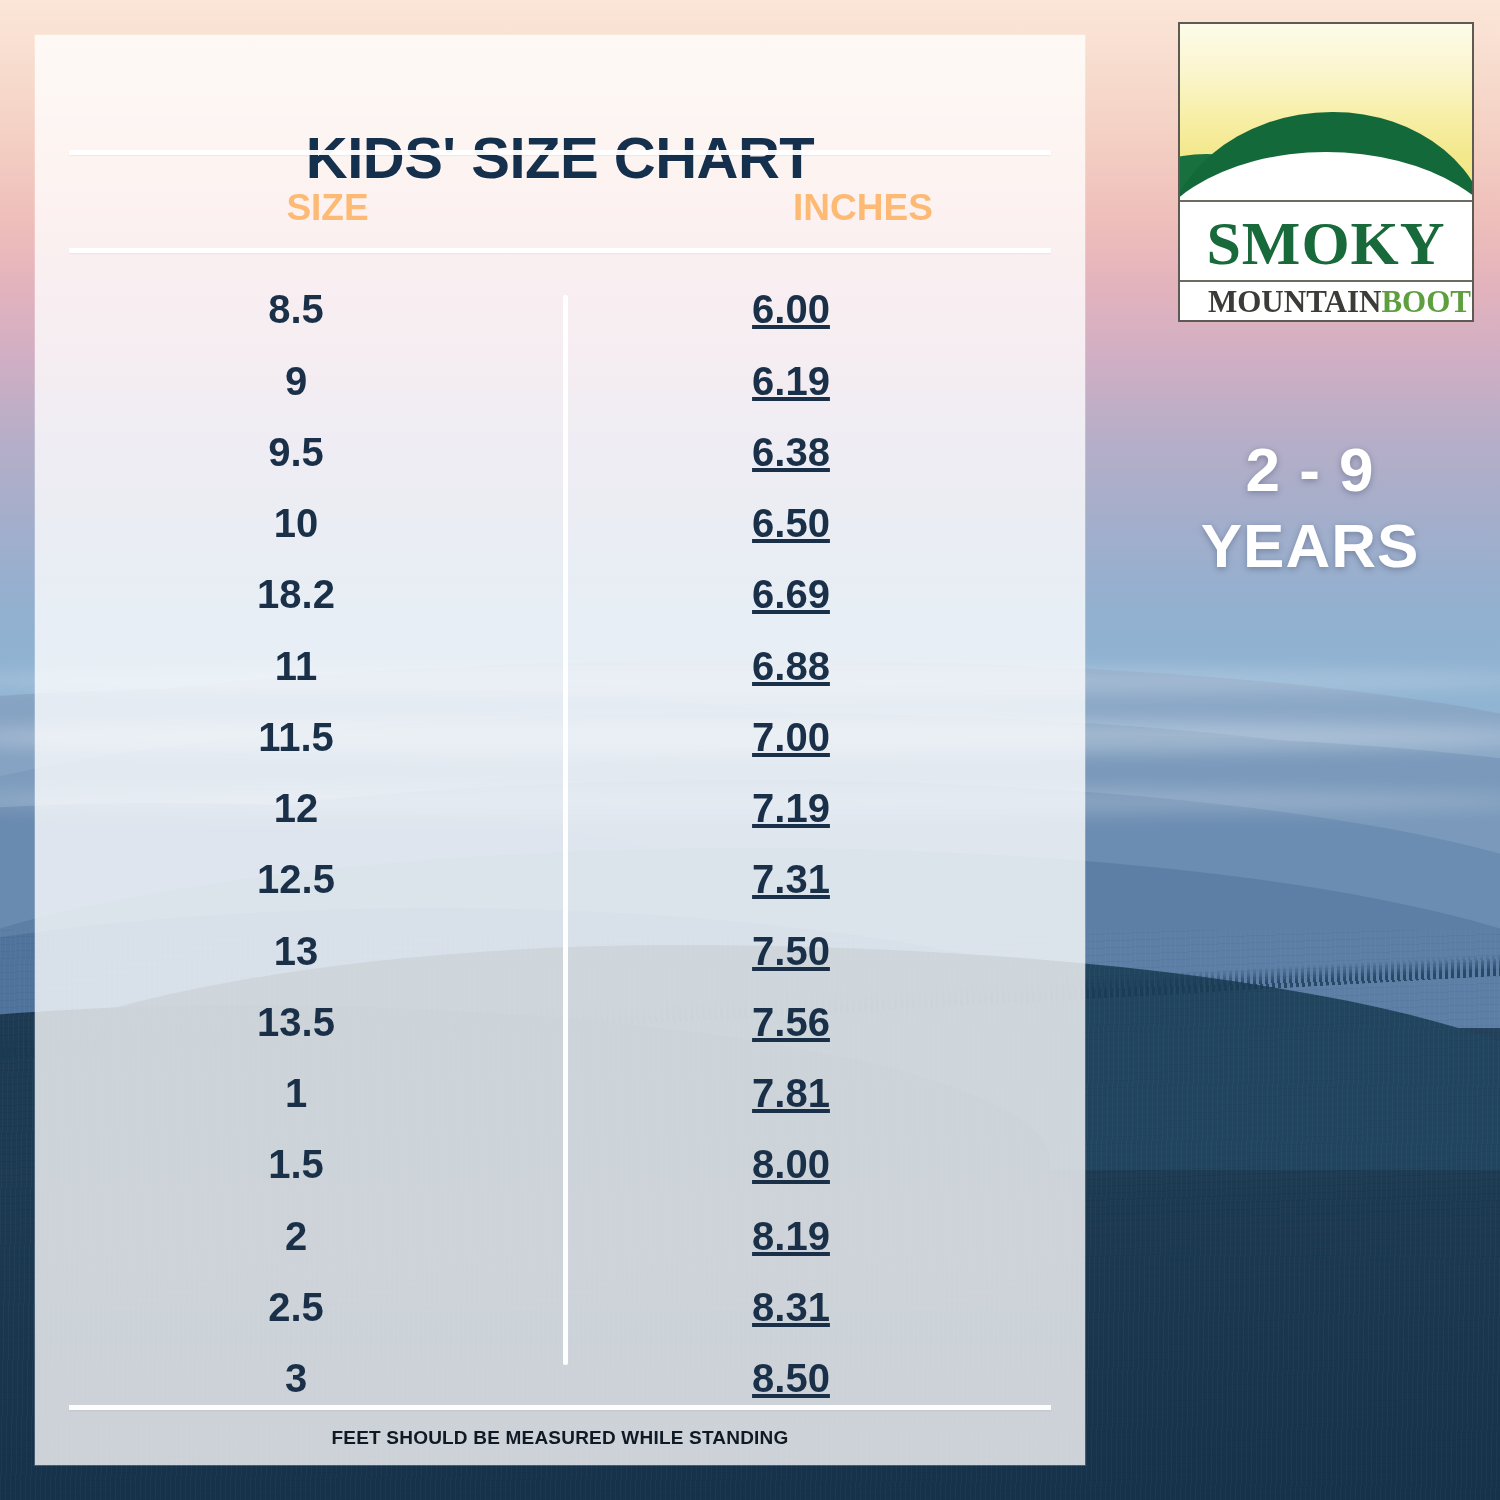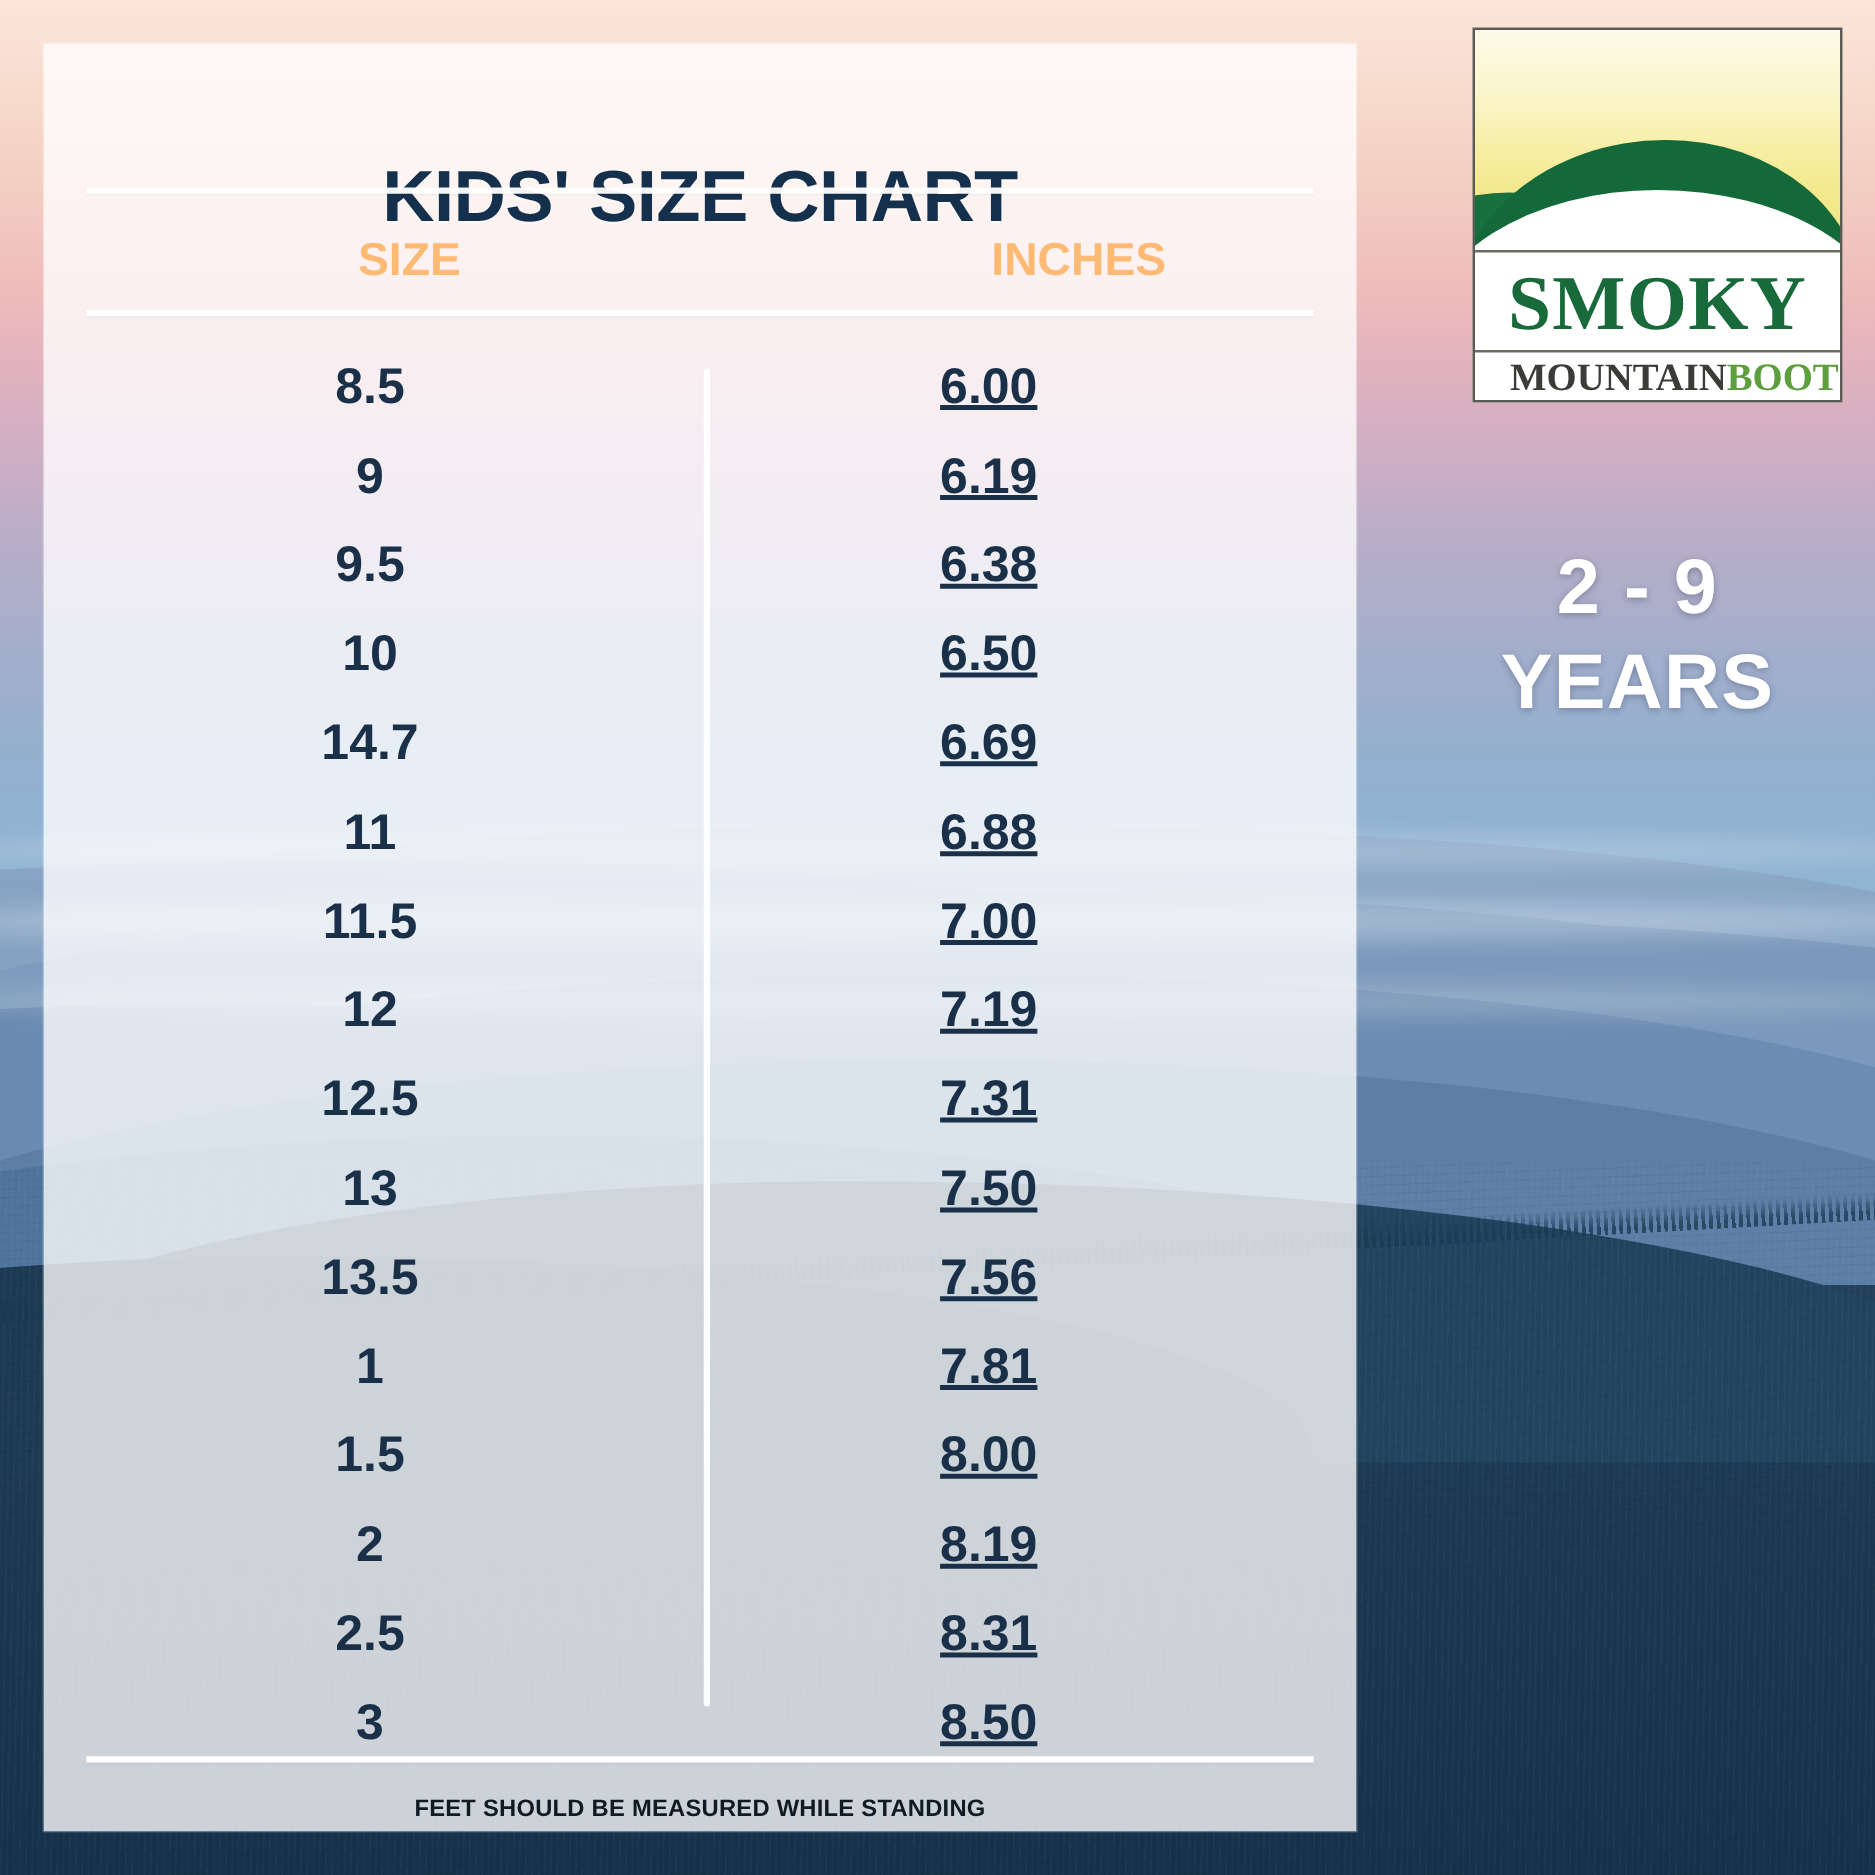--- a/index.html
+++ b/index.html
@@ -163,21 +163,20 @@
     font-size:40px; font-weight:bold; color:#1a3048;
   }
   .c-size   { width:500px; text-align:center; padding-left:22px; }
   .c-inches { flex:1;      text-align:center; padding-right:38px;text-decoration:underline; }
 
   #footnote {
     position:absolute; left:0; right:0; top:1392px;
     text-align:center;
     font-size:19px; font-weight:bold; letter-spacing:.2px;
     color:#101a24;
-    margin-top:10px;
   }
 
   
   #logo {
     position:absolute; left:1178px; top:22px; width:296px; height:300px;
     background:#fff;
     border:2px solid #5c5a52;
     overflow:hidden;
   }
   .logo-scene {
@@ -304,21 +303,21 @@
     </div>
     <div class="trow">
       <div class="c-size">9.5</div>
       <div class="c-inches">6.38</div>
     </div>
     <div class="trow">
       <div class="c-size">10</div>
       <div class="c-inches">6.50</div>
     </div>
     <div class="trow">
-      <div class="c-size">14.7</div>
+      <div class="c-size">18.2</div>
       <div class="c-inches">6.69</div>
     </div>
     <div class="trow">
       <div class="c-size">11</div>
       <div class="c-inches">6.88</div>
     </div>
     <div class="trow">
       <div class="c-size">11.5</div>
       <div class="c-inches">7.00</div>
     </div>

